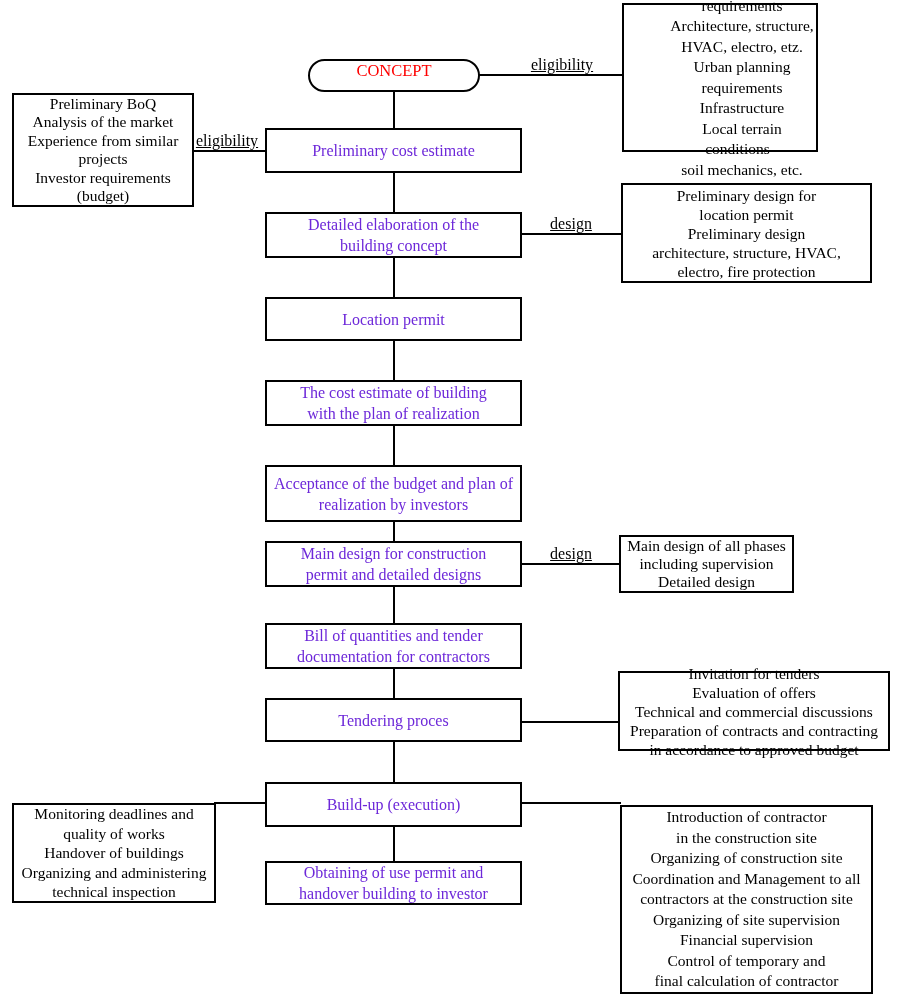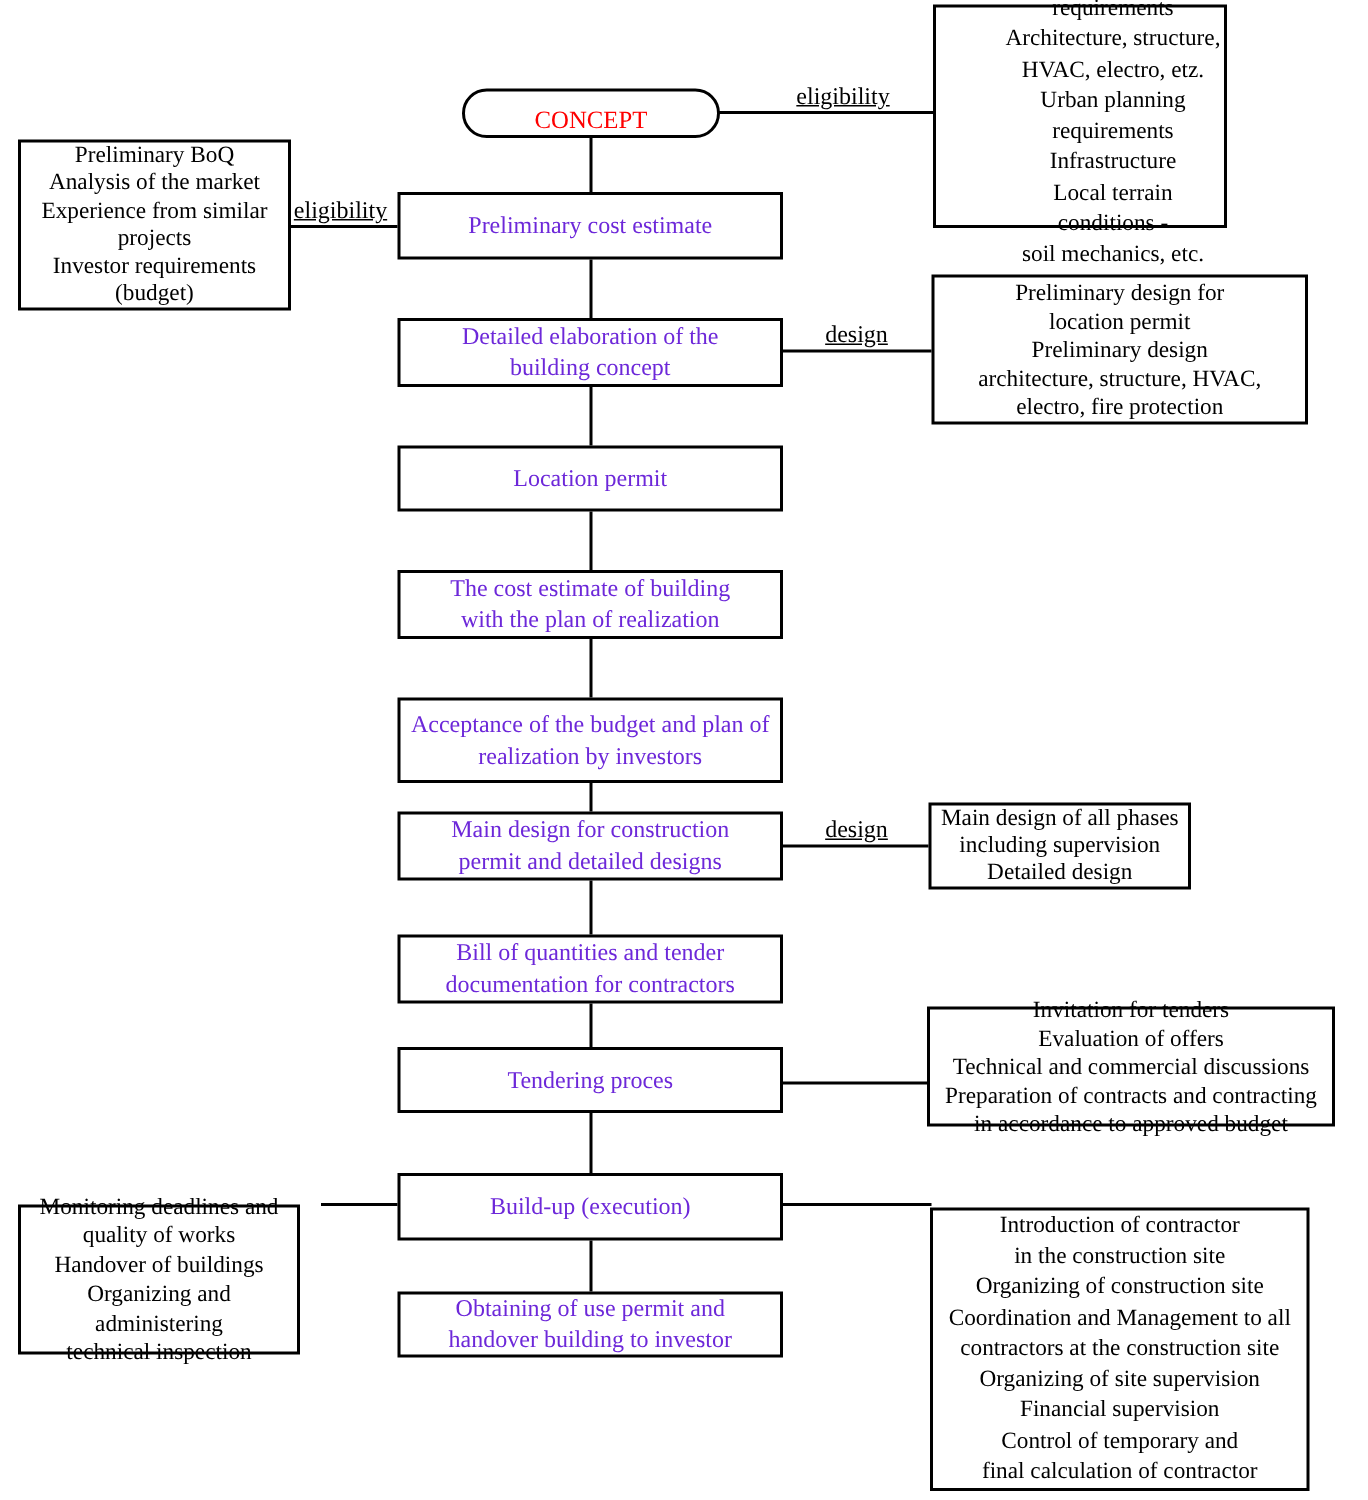--- a/index.html
+++ b/index.html
@@ -19,21 +19,21 @@
     position:absolute; box-sizing:border-box;
     border:2px solid #000000; background:#ffffff; z-index:2;
     display:flex; align-items:center; justify-content:center;
     text-align:center; color:#000000; font-size:15.5px; line-height:20.5px;
     white-space:pre-line;
   }
   .oval {
     position:absolute; left:308px; top:59px; width:172px; height:33px;
     box-sizing:border-box; border:2.5px solid #000000; border-radius:17px;
     background:#ffffff; z-index:2;
-    display:flex; align-items:flex-end; justify-content:center;
+    display:flex; align-items:flex-start; justify-content:center;
     color:#fe0000; font-size:16.5px;
   }
   .elabel {
     position:absolute; width:100px; height:18px; z-index:3;
     text-align:center; color:#000000; font-size:16px; line-height:18px;text-decoration:underline;
   }
 </style>
 </head>
 <body>
 
@@ -95,21 +95,21 @@
   </div>
 
   <div class="sbox" style="left:12px; top:93px; width:182px; height:114px; line-height:18.5px;">
     <span>Preliminary BoQ
 Analysis of the market
 Experience from similar
 projects
 Investor requirements
 (budget)</span>
   </div>
-  <div class="sbox" style="left:12px; top:803px; width:188px; height:100px; line-height:19.5px;">
+  <div class="sbox" style="left:12px; top:803px; width:204px; height:100px; line-height:19.5px;">
     <span>Monitoring deadlines and
 quality of works
 Handover of buildings
 Organizing and administering
 technical inspection</span>
   </div>
 
   <div class="sbox" style="left:622px; top:3px; width:196px; height:149px; line-height:20.5px;padding-left:44px;">
     <span>Functional requirements
 Architecture, structure,

